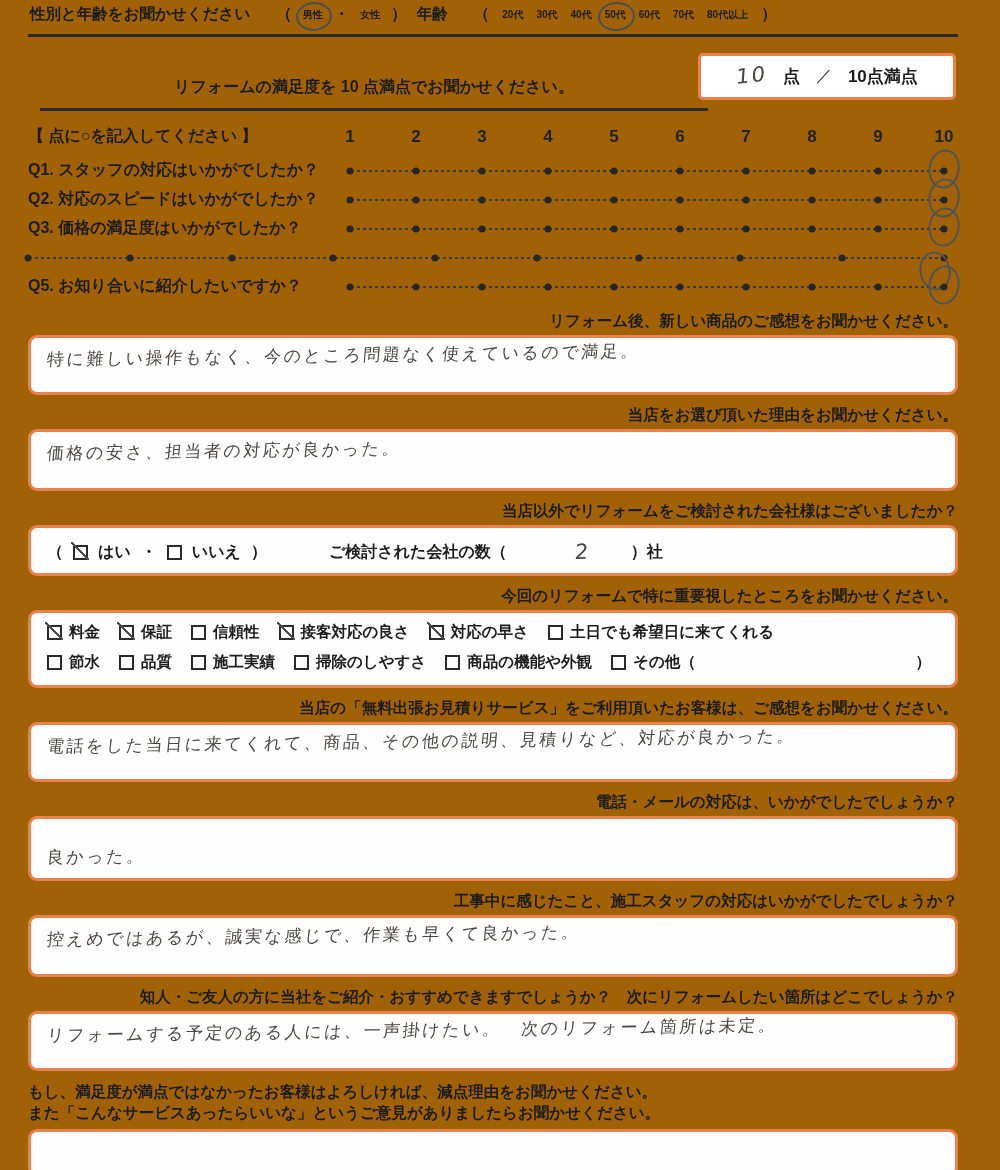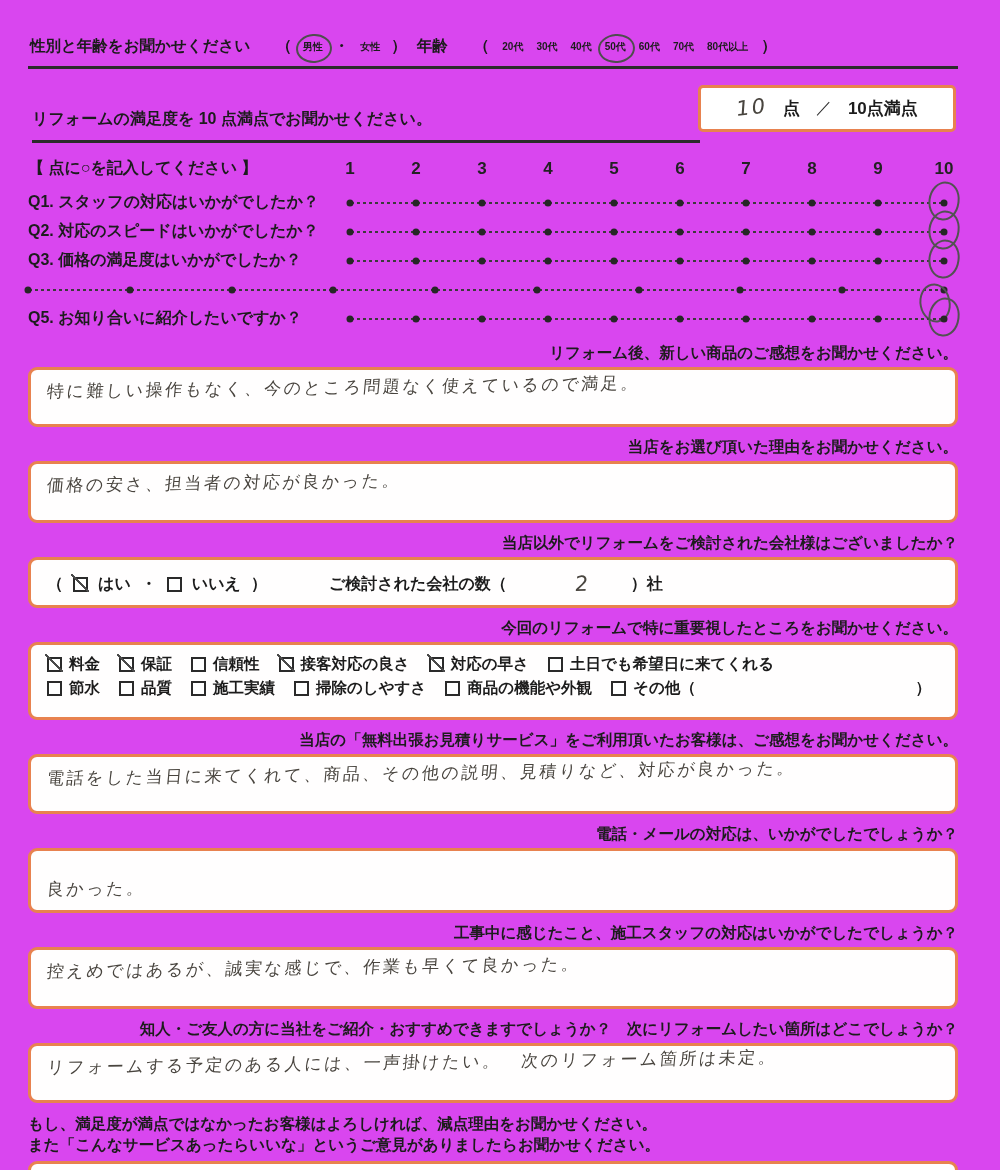--- a/index.html
+++ b/index.html
@@ -1,37 +1,37 @@
 <!DOCTYPE html>
 <html lang="ja" style="--accent: #e8824f;"><head>
 <meta charset="utf-8">
 <style>
   * { margin:0; padding:0; box-sizing:border-box; }
   html,body { background:#ffffff; }
   body { font-family:"Liberation Sans","DejaVu Sans",sans-serif; color:#1c1c1c; }
-  .page { position:relative; width:1000px; height:1170px; background:#d946ef;
-          padding:32px 42px 8px 28px; overflow:hidden; }
+  .page { position:relative; width:1000px; height:1170px; background:#a16207;
+          padding:0 42px 8px 28px; overflow:hidden; }
 
   
   .b { font-weight:700; font-size:15.5px; color:#1b1b1b; white-space:nowrap; }
 
   
   .profile-row { display:flex; align-items:center; gap:10px; border-bottom:3px solid #2b2b2b;
                  padding:4px 2px 9px 2px; }
   .grp { display:flex; align-items:center; gap:11px; }
   .grp.age { gap:13px; }
   .mr { margin-right:16px; }
   .opt { position:relative; font-weight:700; font-size:10px; white-space:nowrap; }
   .opt.circled::before { content:""; position:absolute; left:-7px; right:-9px; top:-6px; bottom:-9px;
                          border:2px solid #4e4e4e; border-radius:50%; transform:rotate(-4deg); }
 
   
   .sat-wrap { position:relative; height:58px; margin-top:16px; margin-bottom:8px; }
-  .sat-label { position:absolute; left:4px; bottom:0; width:668px; border-bottom:3px solid #2b2b2b;
-               padding-bottom:10px; font-weight:700; font-size:16px; }
+  .sat-label { position:absolute; left:12px; bottom:0; width:668px; border-bottom:3px solid #2b2b2b;
+               padding-bottom:10px; font-weight:700; font-size:16px;text-align:center; }
   .score-box { position:absolute; right:2px; top:0; width:258px; height:47px;
                border:3px solid var(--accent); border-radius:5px; background:#fff;
                display:flex; align-items:center; justify-content:center; gap:16px; }
   .score-unit,.score-max { font-weight:700; font-size:17px; }
   .score-slash { font-weight:400; font-size:16px; color:#2b2b2b; }
 
   
   .hand { font-family:"DejaVu Sans",sans-serif; color:#49453f; font-weight:400;
           letter-spacing:2.5px; transform:skewX(-6deg) rotate(-0.8deg); transform-origin:left center; }
   .score-val { font-size:21px; letter-spacing:2px; transform:skewX(-10deg) rotate(-6deg); }
@@ -71,21 +71,21 @@
   .cb.checked::after { content:""; position:absolute; left:-4px; right:-3px; top:-5px; bottom:-2px;
         background:linear-gradient(to top right, transparent 47%, #4a4a4a 47%, #4a4a4a 53%, transparent 53%); }
 
   .comp-line { display:flex; align-items:center; gap:10px; font-weight:700; font-size:16px;
                padding-top:3px; white-space:nowrap; }
   .comp-line .count-label { margin-left:52px; }
   .comp-line .count-val { margin:0 30px 0 58px; }
 
   .pri-row { display:flex; align-items:center; gap:19px; font-weight:700; font-size:15.5px;
              white-space:nowrap; }
-  .pri-row + .pri-row { margin-top:3px; }
+  .pri-row + .pri-row { margin-top:9px; }
   .pri-item { display:flex; align-items:center; gap:7px; }
   .paren-close { margin-left:auto; margin-right:8px; font-weight:700; font-size:15.5px; }
 
   .final-label div { font-weight:700; font-size:15.5px; line-height:21px; }
   .final-label { margin:10px 0 6px; }
 </style>
 </head>
 <body>
 
 <div class="page">

